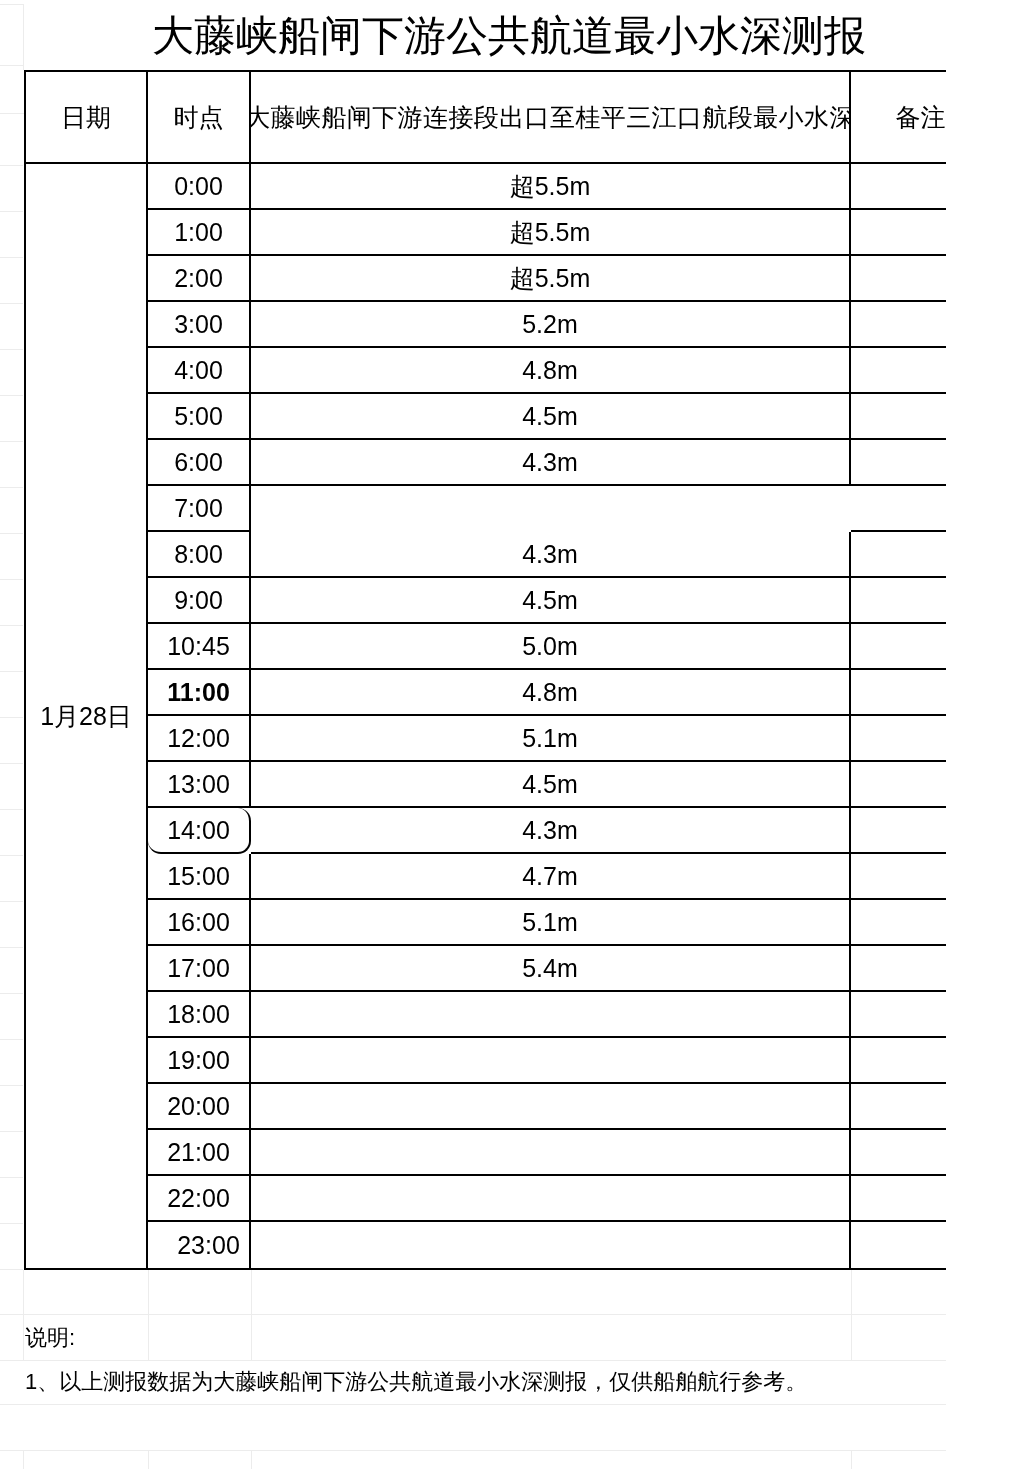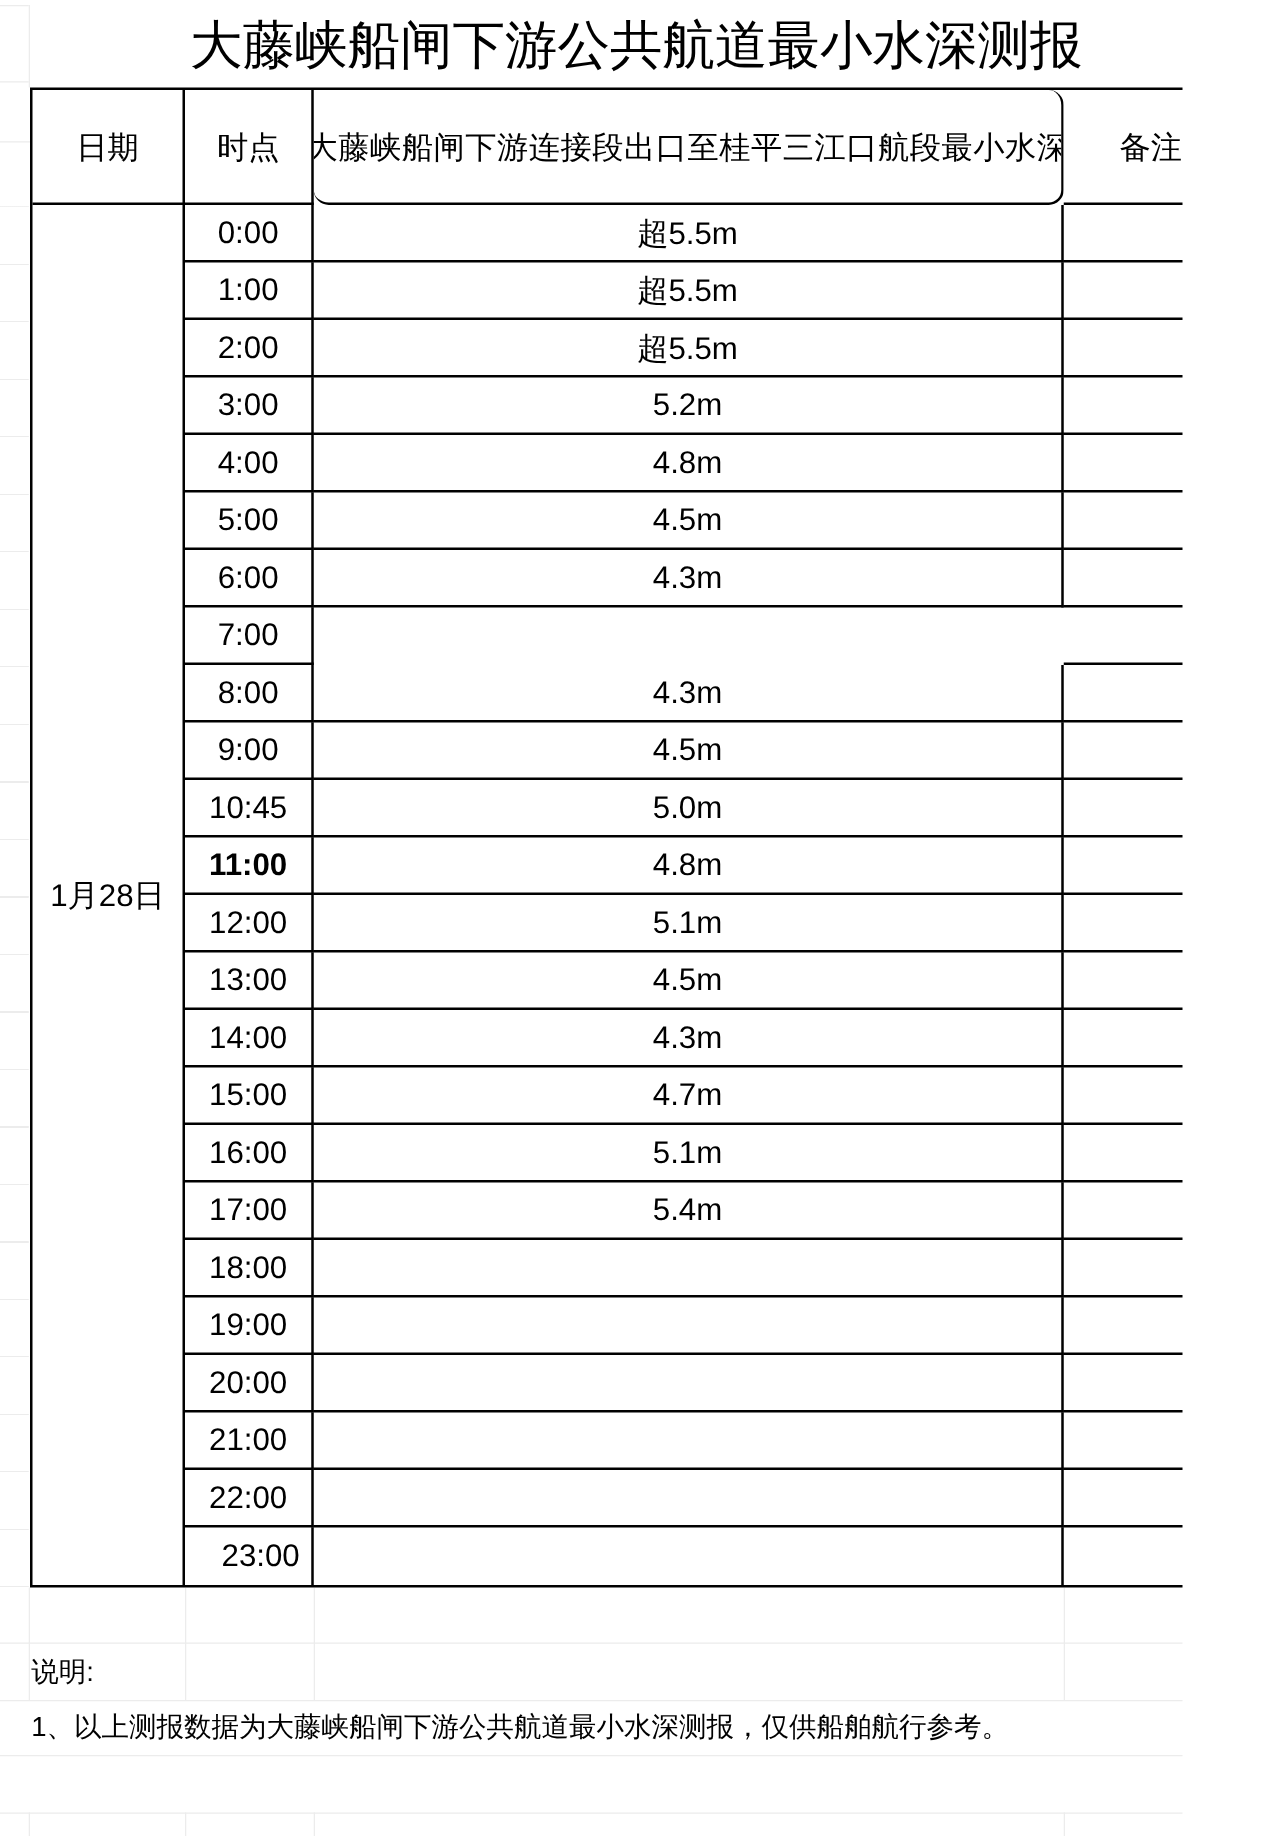--- a/index.html
+++ b/index.html
@@ -20,21 +20,21 @@
     box-sizing:border-box;border:2px solid var(--border,#000);background:#fff;
     display:grid;grid-template-columns:122px 103px 600px 139px;
     grid-template-rows:92px repeat(24,46px);}
   .cell{display:flex;align-items:center;justify-content:center;
     font-size:25px;white-space:nowrap;overflow:hidden;
     border-right:2px solid var(--border,#000);
     border-bottom:2px solid var(--border,#000);}
   .cell.noR{border-right:none;}
   .cell.noB{border-bottom:none;}
   .th{font-size:25px;}
-  .th.c3{letter-spacing:0.4px;border-radius:12px;}
+  .th.c3{letter-spacing:0.4px;}
   .date-cell{grid-column:1;grid-row:2 / 26;}
 
   
   .note{position:absolute;left:25px;display:flex;align-items:center;
     font-size:22px;white-space:nowrap;}
   .note.label{top:1315px;height:45px;}
   .note.n1{top:1360px;height:44px;}
   .note.n2{top:1404px;height:46px;}
 </style>
 </head>
@@ -112,21 +112,21 @@
       <div class="cell noR" style="grid-area: 12 / 4;"></div>
       <div class="cell " style="grid-area: 13 / 2; font-weight: bold;">11:00</div>
       <div class="cell " style="grid-area: 13 / 3;">4.8m</div>
       <div class="cell noR" style="grid-area: 13 / 4;"></div>
       <div class="cell " style="grid-area: 14 / 2;">12:00</div>
       <div class="cell " style="grid-area: 14 / 3;">5.1m</div>
       <div class="cell noR" style="grid-area: 14 / 4;"></div>
       <div class="cell " style="grid-area: 15 / 2;">13:00</div>
       <div class="cell " style="grid-area: 15 / 3;">4.5m</div>
       <div class="cell noR" style="grid-area: 15 / 4;"></div>
-      <div class="cell " style="grid-area: 16 / 2;">14:00</div>
+      <div class="cell " style="grid-area: 16 / 2; border-radius: 13px;">14:00</div>
       <div class="cell " style="grid-area: 16 / 3;">4.3m</div>
       <div class="cell noR" style="grid-area: 16 / 4;"></div>
       <div class="cell " style="grid-area: 17 / 2;">15:00</div>
       <div class="cell " style="grid-area: 17 / 3;">4.7m</div>
       <div class="cell noR" style="grid-area: 17 / 4;"></div>
       <div class="cell " style="grid-area: 18 / 2;">16:00</div>
       <div class="cell " style="grid-area: 18 / 3;">5.1m</div>
       <div class="cell noR" style="grid-area: 18 / 4;"></div>
       <div class="cell " style="grid-area: 19 / 2;">17:00</div>
       <div class="cell " style="grid-area: 19 / 3;">5.4m</div>

